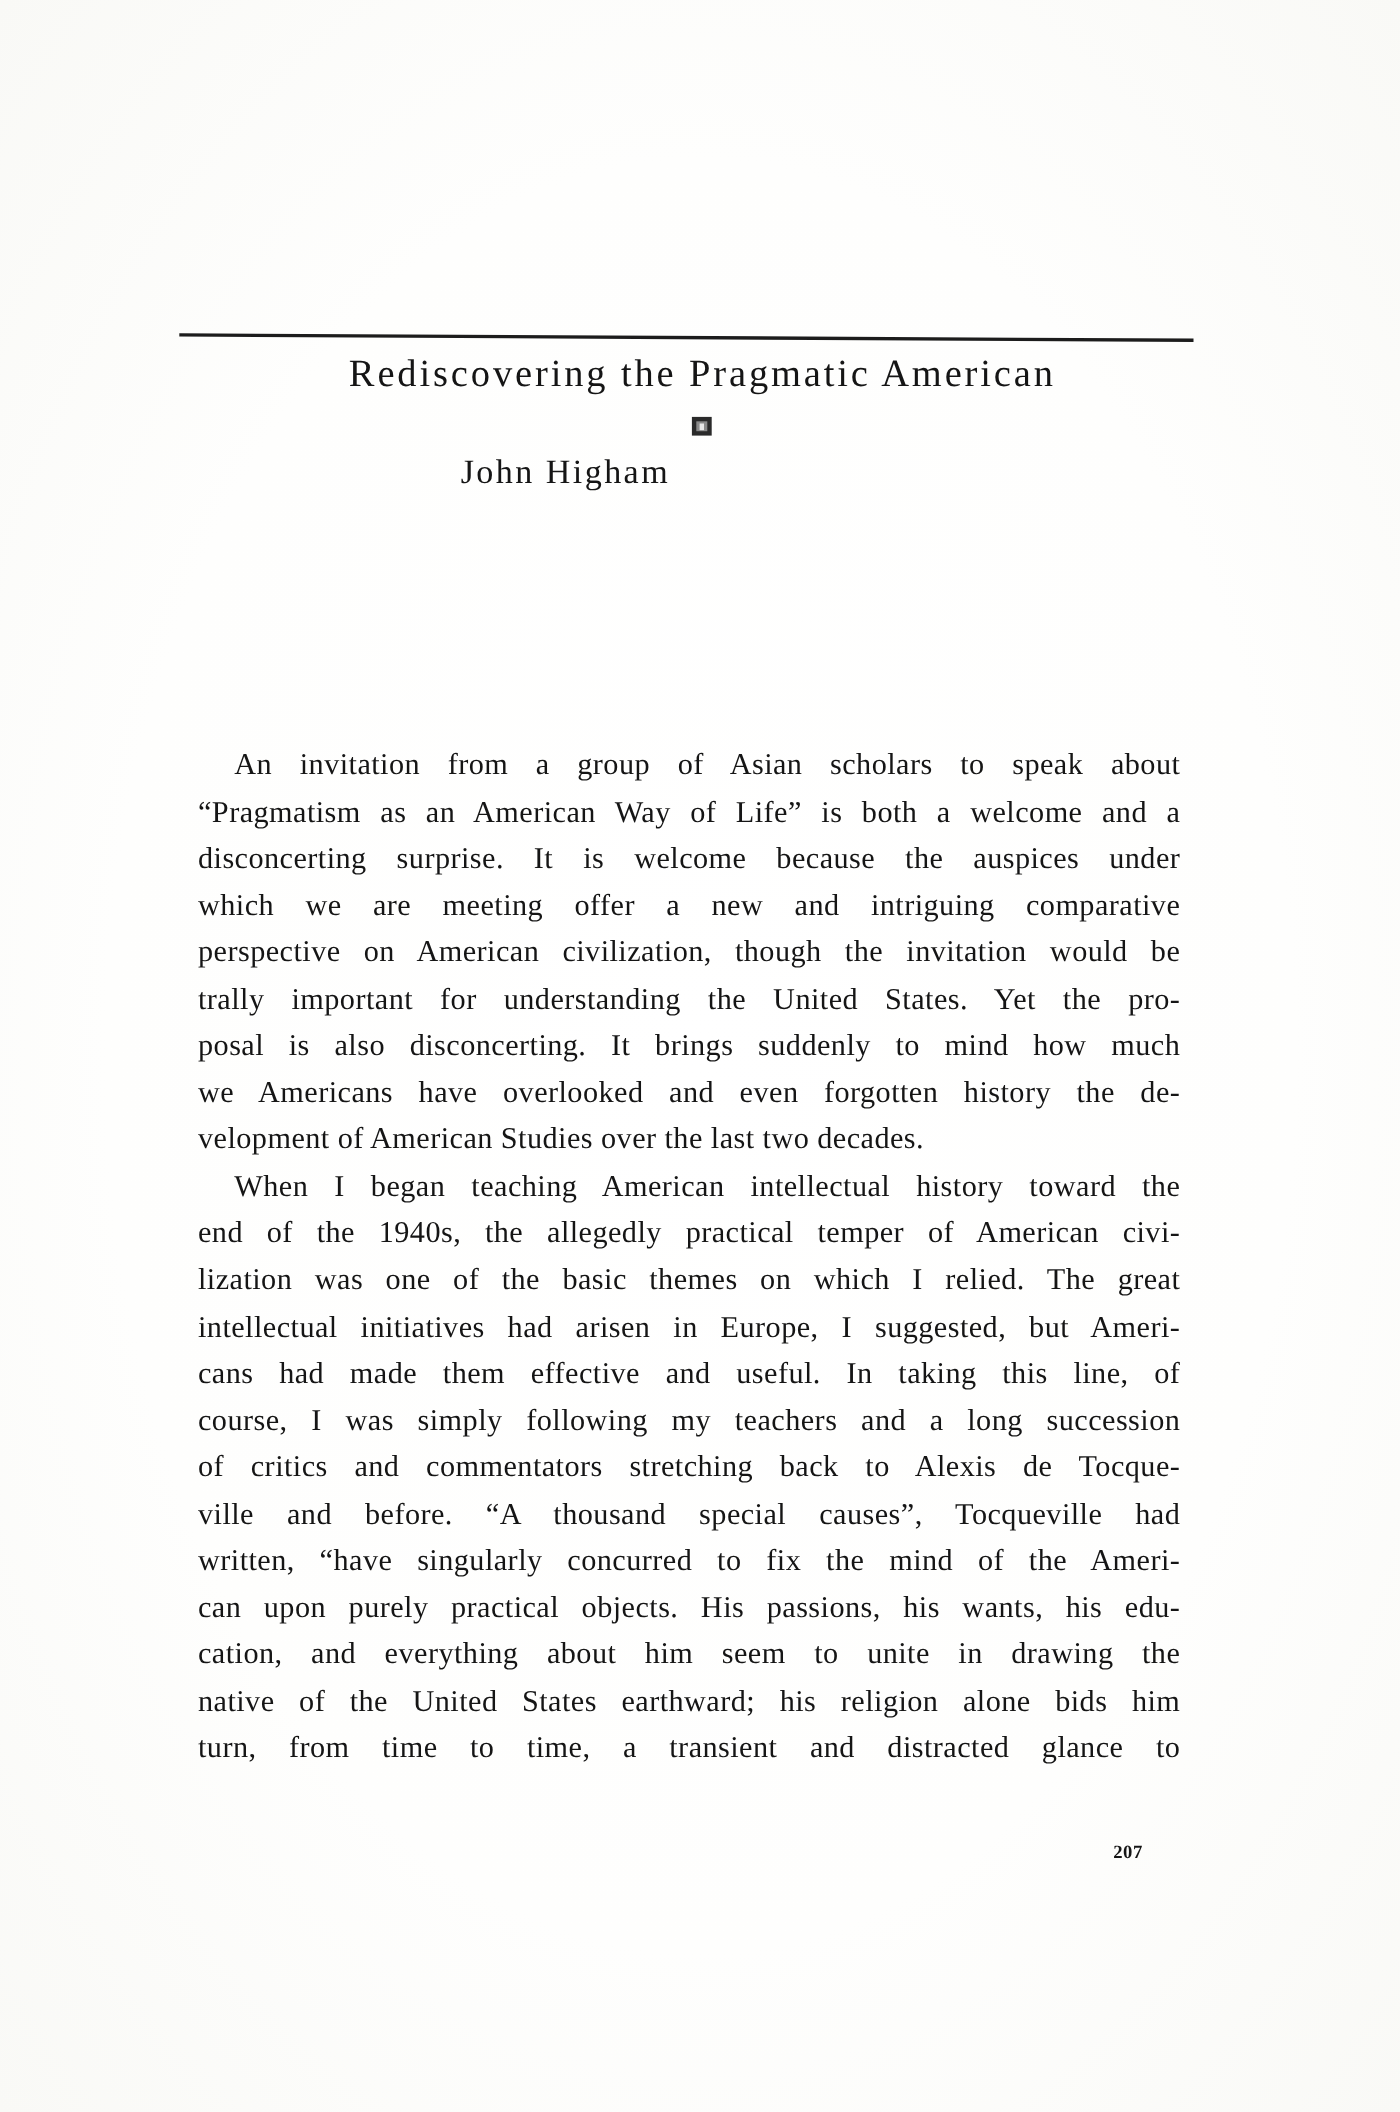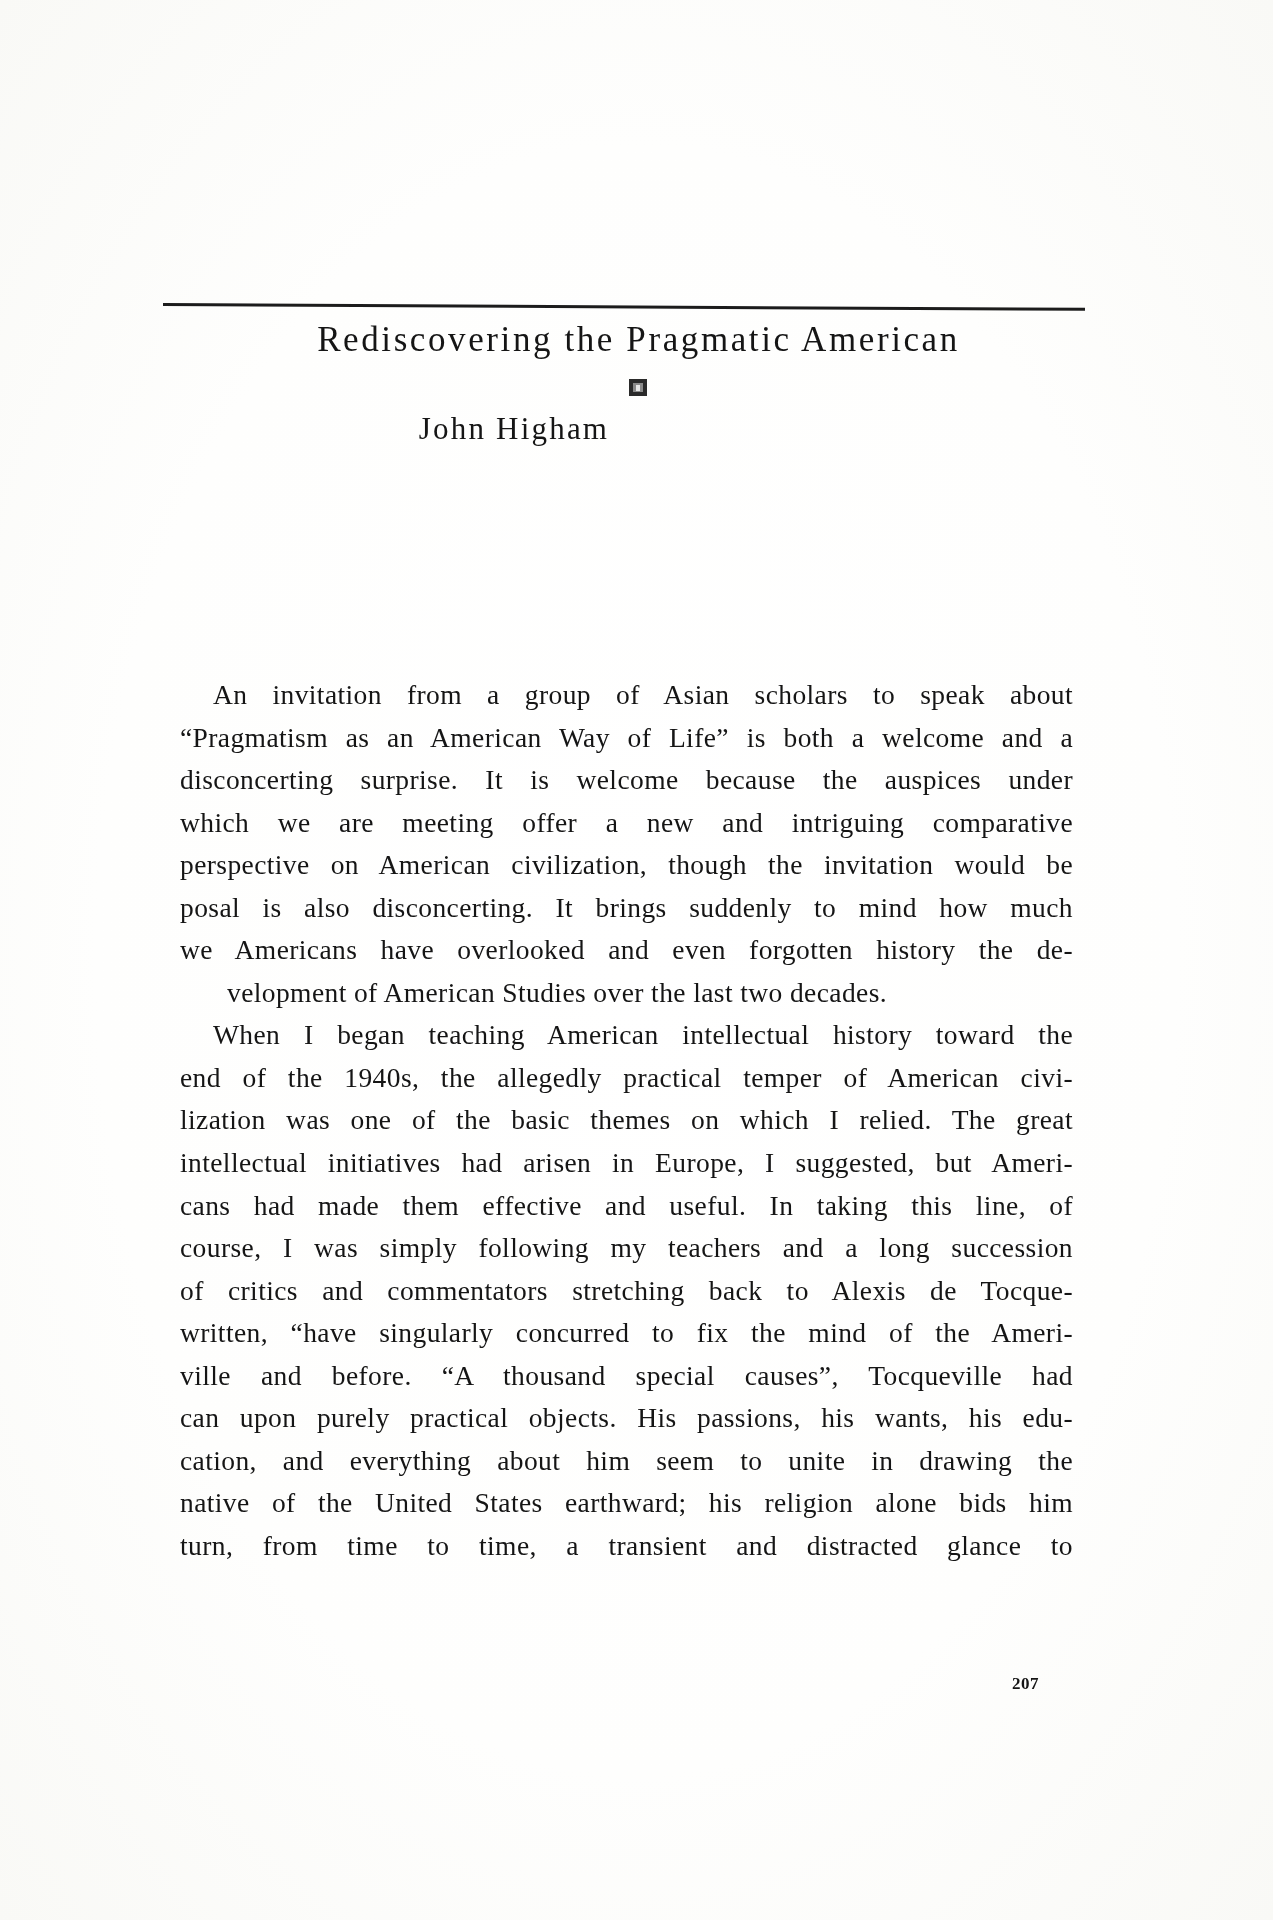--- a/index.html
+++ b/index.html
@@ -95,21 +95,20 @@
     white-space: nowrap;
     overflow: visible;
     letter-spacing: 0.4px;
   }
   .line.indent {
     padding-left: 33px;
   }
   .line.last {
     text-align: left;
     text-align-last: left;
-    margin-left: 47px;
   }
   .line-inner {
     display: block;
     white-space: normal;
     text-align: inherit;
     text-align-last: inherit;
   }
   .page-number {
     position: absolute;
     left: 1012px;
@@ -144,20 +143,23 @@
     <span class="line">
         <span class="line-inner">disconcerting surprise. It is welcome because the auspices under</span>
       </span>
     <span class="line">
         <span class="line-inner">which we are meeting offer a new and intriguing comparative</span>
       </span>
     <span class="line">
         <span class="line-inner">perspective on American civilization, though the invitation would be</span>
       </span>
     <span class="line">
+        <span class="line-inner">trally important for understanding the United States. Yet the pro-</span>
+      </span>
+    <span class="line">
         <span class="line-inner">posal is also disconcerting. It brings suddenly to mind how much</span>
       </span>
     <span class="line">
         <span class="line-inner">we Americans have overlooked and even forgotten history the de-</span>
       </span>
     <span class="line last">
         <span class="line-inner">velopment of American Studies over the last two decades.</span>
       </span>
   </div>
   <div>
@@ -176,24 +178,24 @@
     <span class="line">
         <span class="line-inner">cans had made them effective and useful. In taking this line, of</span>
       </span>
     <span class="line">
         <span class="line-inner">course, I was simply following my teachers and a long succession</span>
       </span>
     <span class="line">
         <span class="line-inner">of critics and commentators stretching back to Alexis de Tocque-</span>
       </span>
     <span class="line">
+        <span class="line-inner">ville and before. “A thousand special causes”, Tocqueville had</span>
+      </span>
+    <span class="line">
         <span class="line-inner">written, “have singularly concurred to fix the mind of the Ameri-</span>
-      </span>
-    <span class="line">
-        <span class="line-inner">ville and before. “A thousand special causes”, Tocqueville had</span>
       </span>
     <span class="line">
         <span class="line-inner">can upon purely practical objects. His passions, his wants, his edu-</span>
       </span>
     <span class="line">
         <span class="line-inner">cation, and everything about him seem to unite in drawing the</span>
       </span>
     <span class="line">
         <span class="line-inner">native of the United States earthward; his religion alone bids him</span>
       </span>

